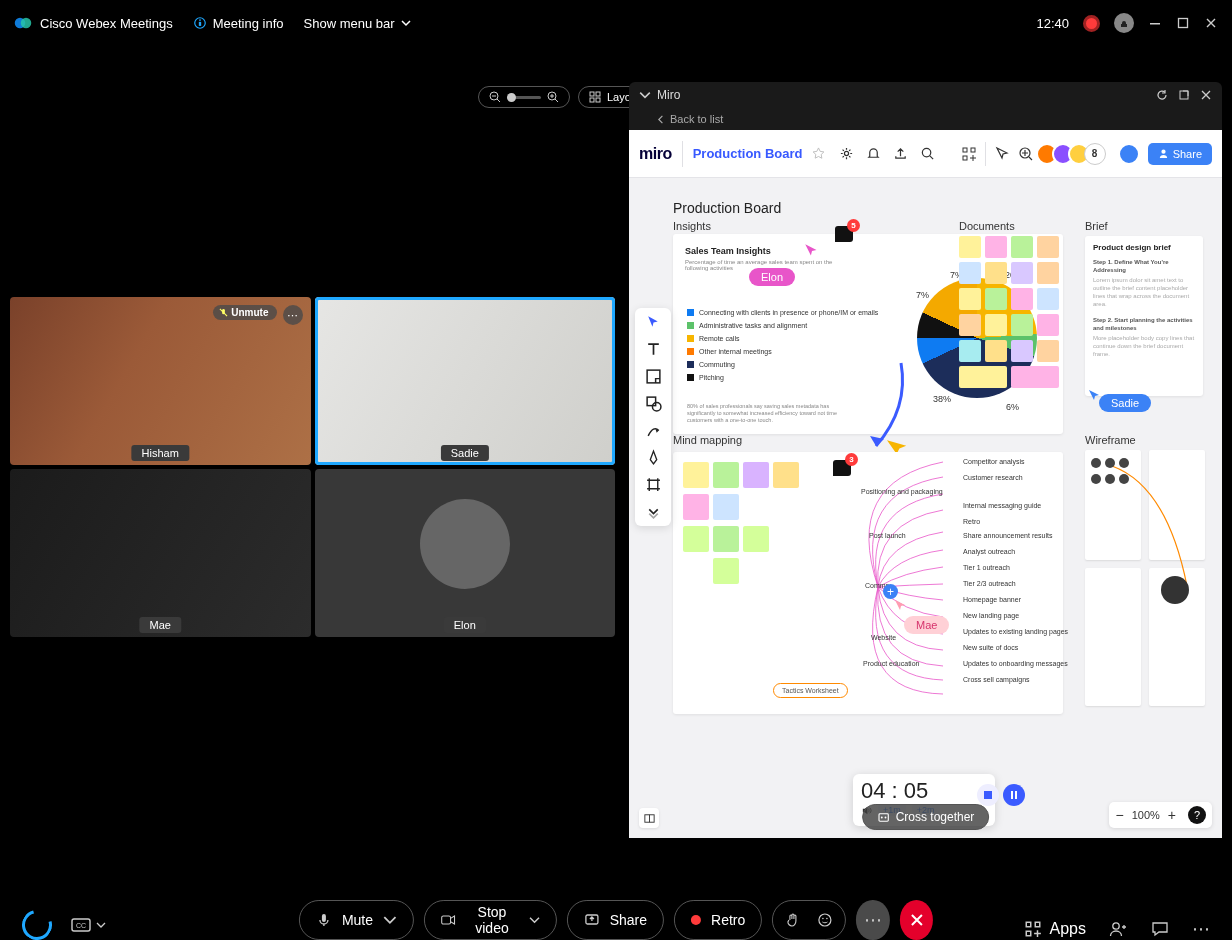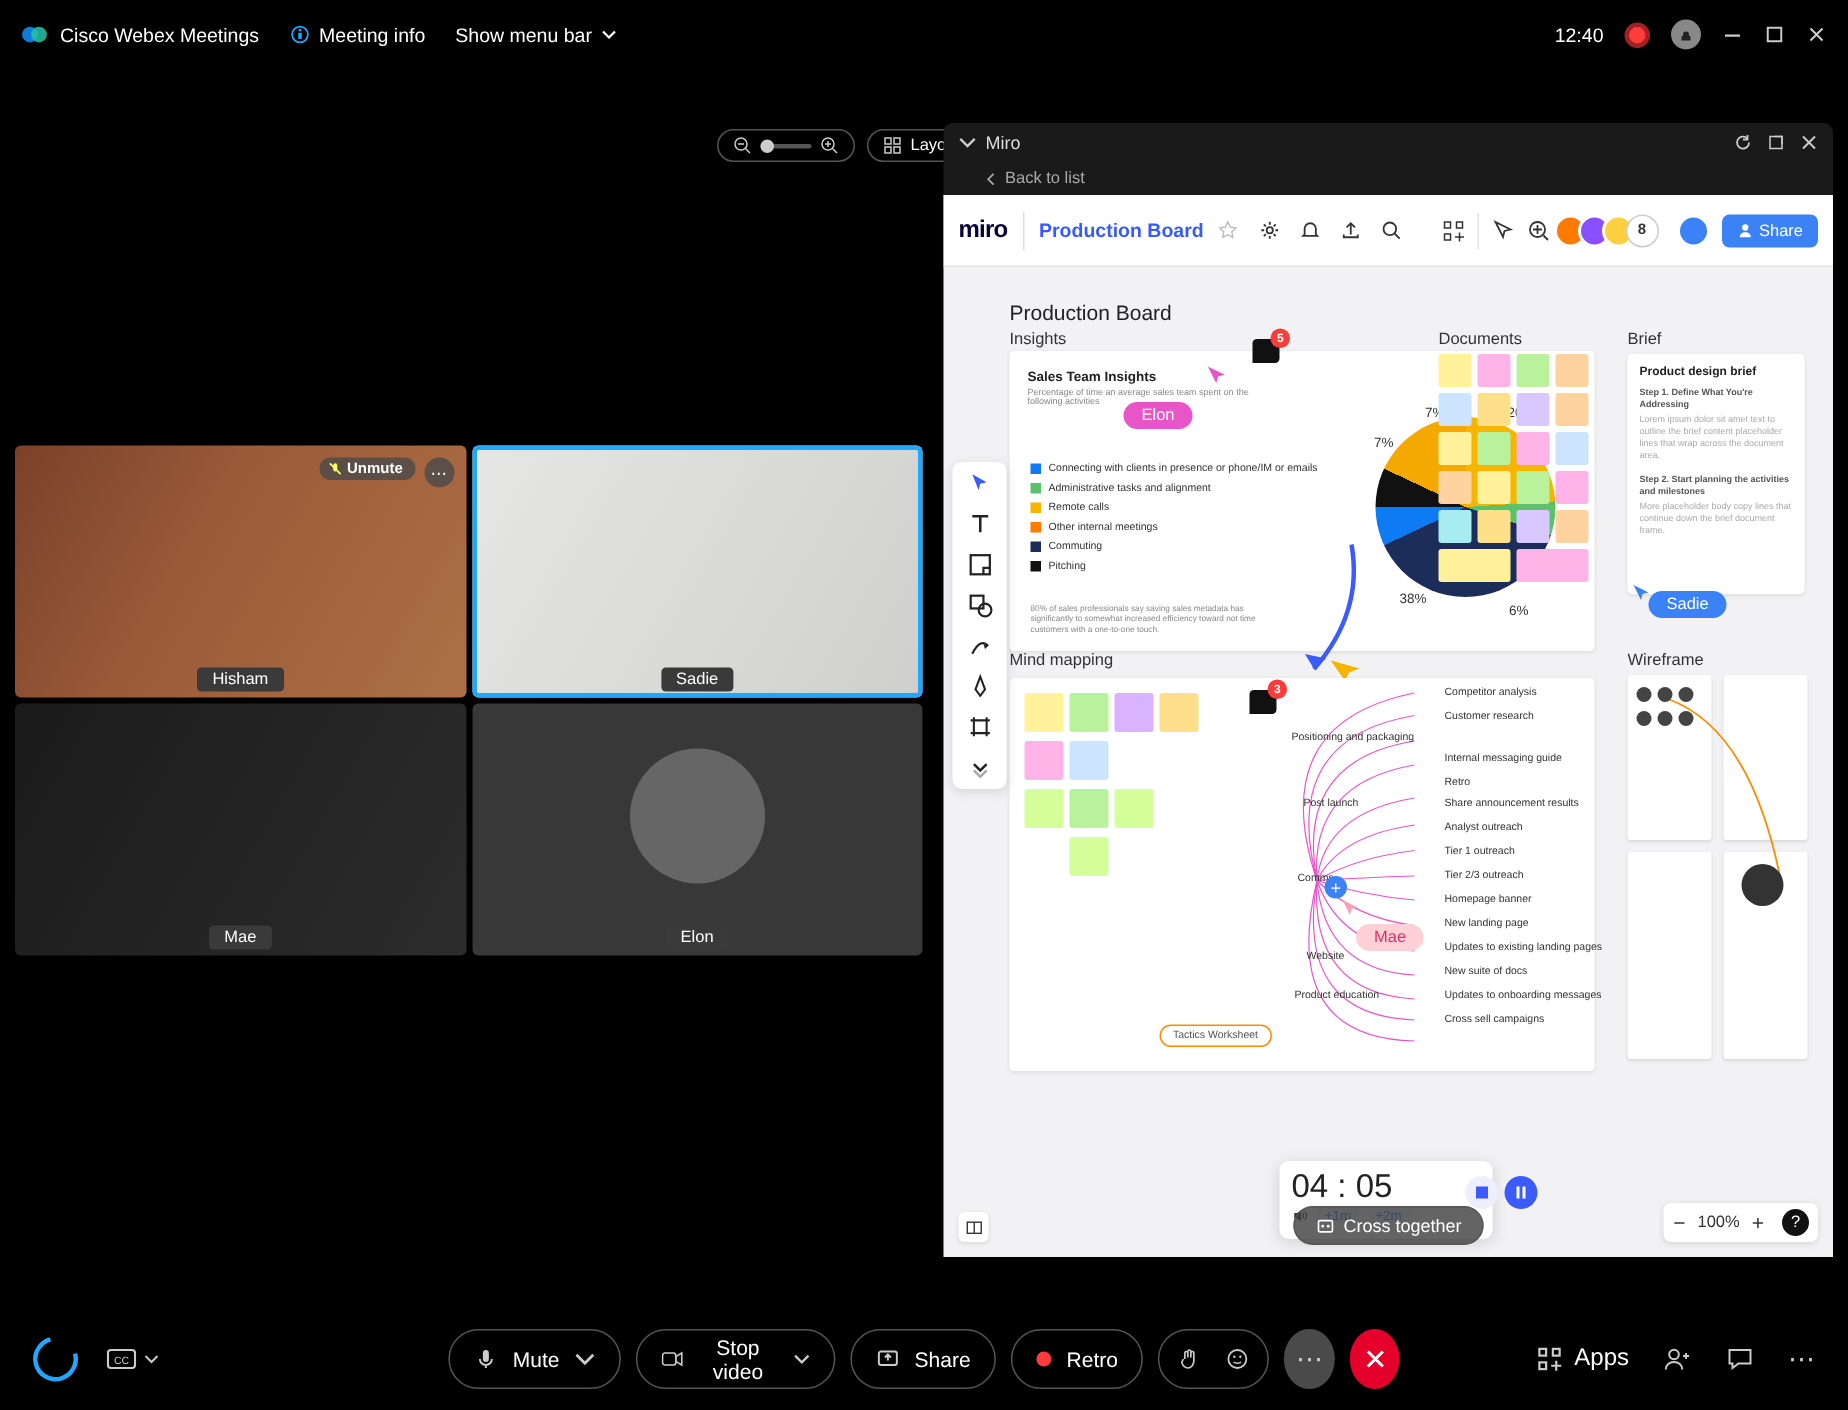--- a/index.html
+++ b/index.html
@@ -91,21 +91,21 @@
   .timer-sub { display:flex; gap:6px; font-size:9px; color:#3b82f6; align-items:center;}
   .timer-sub .pill{background:#eef3ff;border-radius:3px;padding:1px 5px;}
 
   .miro-zoom { position:absolute; right:10px; bottom:10px; background:#fff; border-radius:5px; box-shadow:0 1px 4px rgba(0,0,0,0.12); display:flex; align-items:center; height:26px; padding:0 6px; gap:8px; font-size:11px; color:#333;}
   .help-circ { width:18px; height:18px; border-radius:50%; background:#111; color:#fff; font-size:11px; display:flex; align-items:center; justify-content:center; margin-left:4px;}
   .slide-toggle { position:absolute; left:10px; bottom:10px; width:20px; height:20px; background:#fff; border-radius:4px; box-shadow:0 1px 3px rgba(0,0,0,0.1); display:flex; align-items:center; justify-content:center;}
 
   .open-together { position:absolute; left:50%; transform:translateX(-50%); bottom:8px; background:#3d3d3dcc; border:1px solid #555; color:#fff; font-size:12px; padding:5px 14px; border-radius:14px; display:flex; align-items:center; gap:6px;}
 
   
-  .bottombar { position:absolute; left:0; right:0; bottom:0; height:68px; display:flex; align-items:center; padding:0 22px; gap:12px;}
+  .bottombar { position:absolute; left:0; right:0; bottom:0; height:68px; display:flex; align-items:flex-end; padding:0 22px; gap:12px;}
   .bb-left { display:flex; align-items:center; gap:18px;}
   .bb-center { position:absolute; left:50%; transform:translateX(-50%); display:flex; align-items:center; gap:10px;}
   .bb-right { margin-left:auto; display:flex; align-items:center; gap:22px;}
   .bbtn { border:1px solid #555; border-radius:22px; height:40px; padding:0 16px; display:flex; align-items:center; gap:10px; font-size:14px; color:#fff; background:transparent;}
   .bbtn .scaret{width:14px;height:14px;}
   .circ-btn { width:40px; height:40px; border-radius:50%; display:flex; align-items:center; justify-content:center; }
   .circ-gray { background:#4a4a4a; }
   .circ-red { background:#e4002b; }
   .clock-ring { width:30px; height:30px; border:3px solid #1fa8ff; border-radius:50%; border-top-color:transparent; transform:rotate(30deg);}
   .dual-circ { border:1px solid #555; border-radius:22px; height:40px; padding:0 6px; display:flex; align-items:center; gap:4px;}

